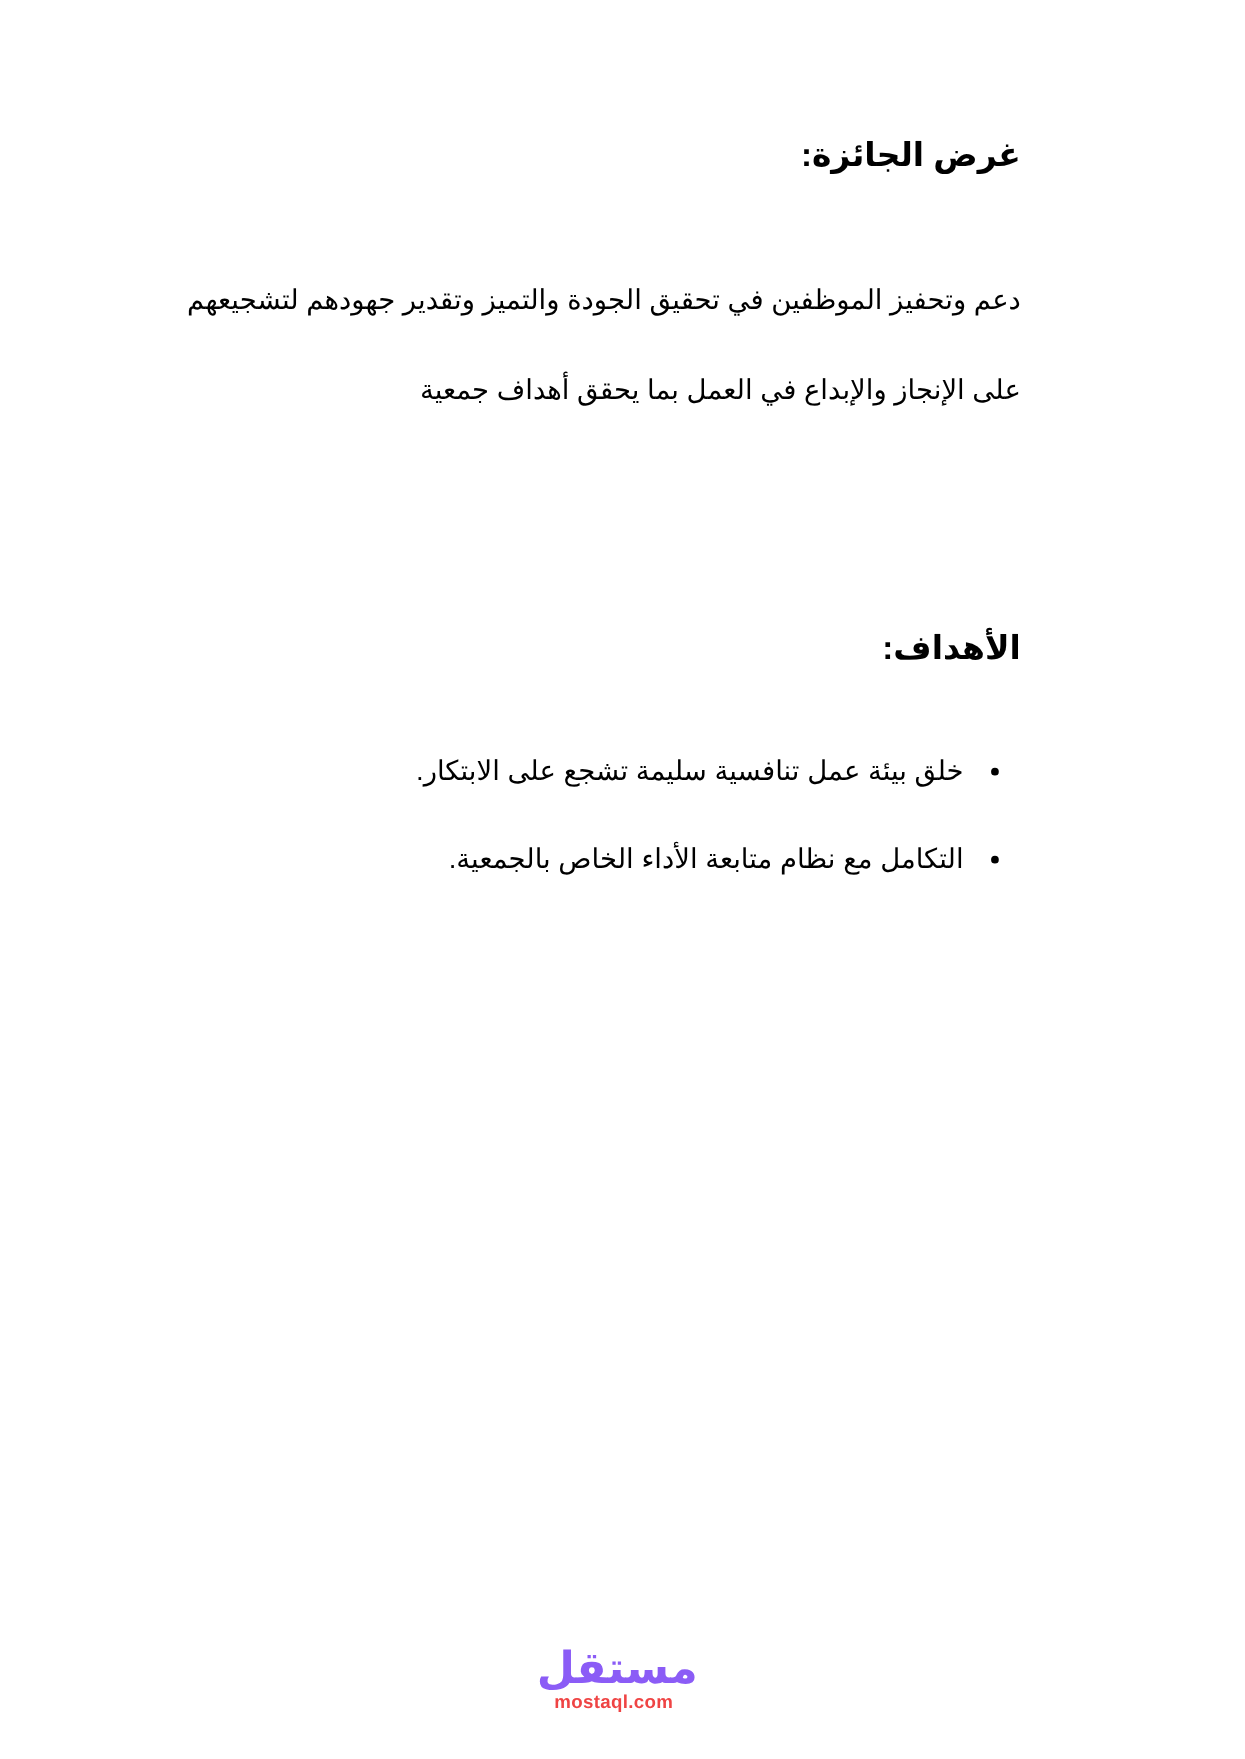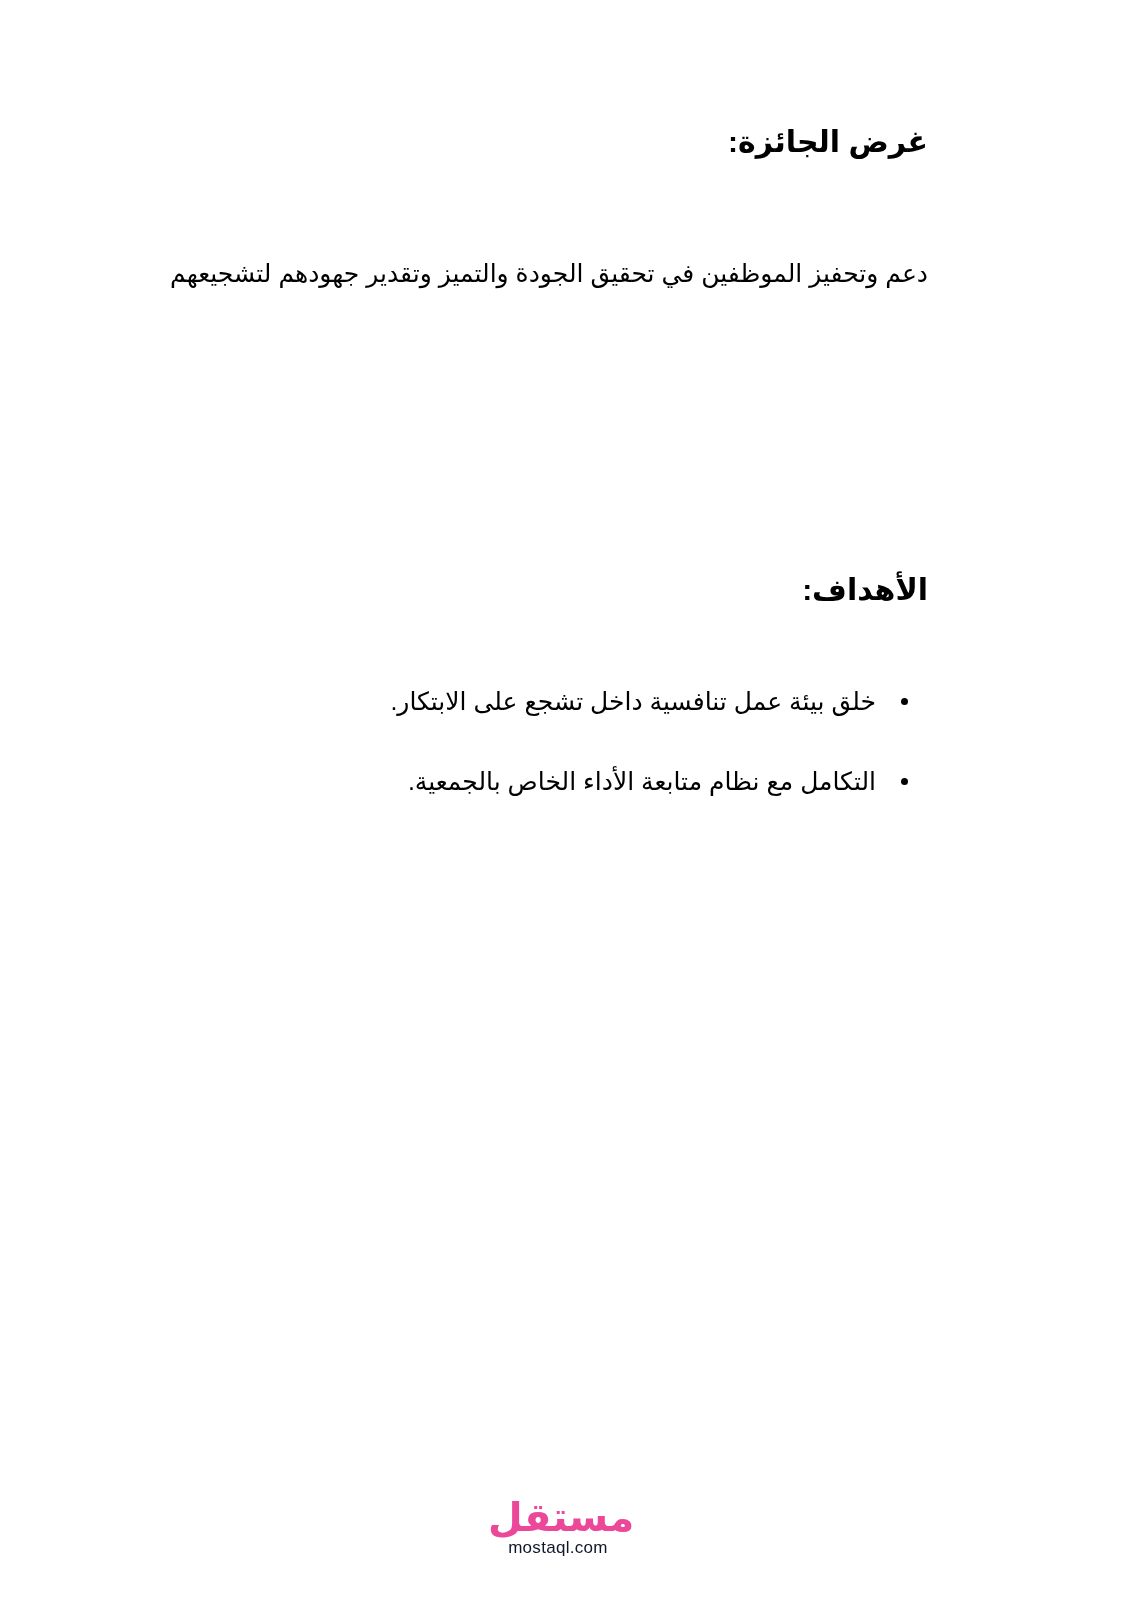--- a/index.html
+++ b/index.html
@@ -95,48 +95,49 @@
       width: 140px;
       height: 70px;
       direction: ltr;
       text-align: center;
     }
     .watermark .wm-arabic {
       display: block;
       font-size: 40px;
       font-weight: bold;
       line-height: 42px;
-      color: #ec4899;
+      color: #8b5cf6;
     }
     .watermark .wm-latin {
       display: block;
       font-size: 17px;
-      font-weight: normal;
+      font-weight: bold;
       line-height: 20px;
-      color: #0f172a;
+      color: #ef4444;
       letter-spacing: 0.3px;
     }
   </style>
 </head>
 <body>
 
 <div class="page">
 
   <h2 class="heading purpose">غرض الجائزة:</h2>
 
   <p class="para">
     <span class="line first">دعم وتحفيز الموظفين في تحقيق الجودة والتميز وتقدير جهودهم لتشجيعهم</span>
+    <span class="line">على الإنجاز والإبداع في العمل بما يحقق أهداف جمعية</span>
   </p>
 
   <h2 class="heading goals">الأهداف:</h2>
 
   <ul class="goals-list">
     <li class="goal-item">
       <span class="bullet"></span>
-      <span class="text-line">خلق بيئة عمل تنافسية داخل تشجع على الابتكار.</span>
+      <span class="text-line">خلق بيئة عمل تنافسية سليمة تشجع على الابتكار.</span>
     </li>
     <li class="goal-item">
       <span class="bullet"></span>
       <span class="text-line">التكامل مع نظام متابعة الأداء الخاص بالجمعية.</span>
     </li>
   </ul>
 
   <div class="watermark">
     <span class="wm-arabic">مستقل</span>
     <span class="wm-latin">mostaql.com</span>

